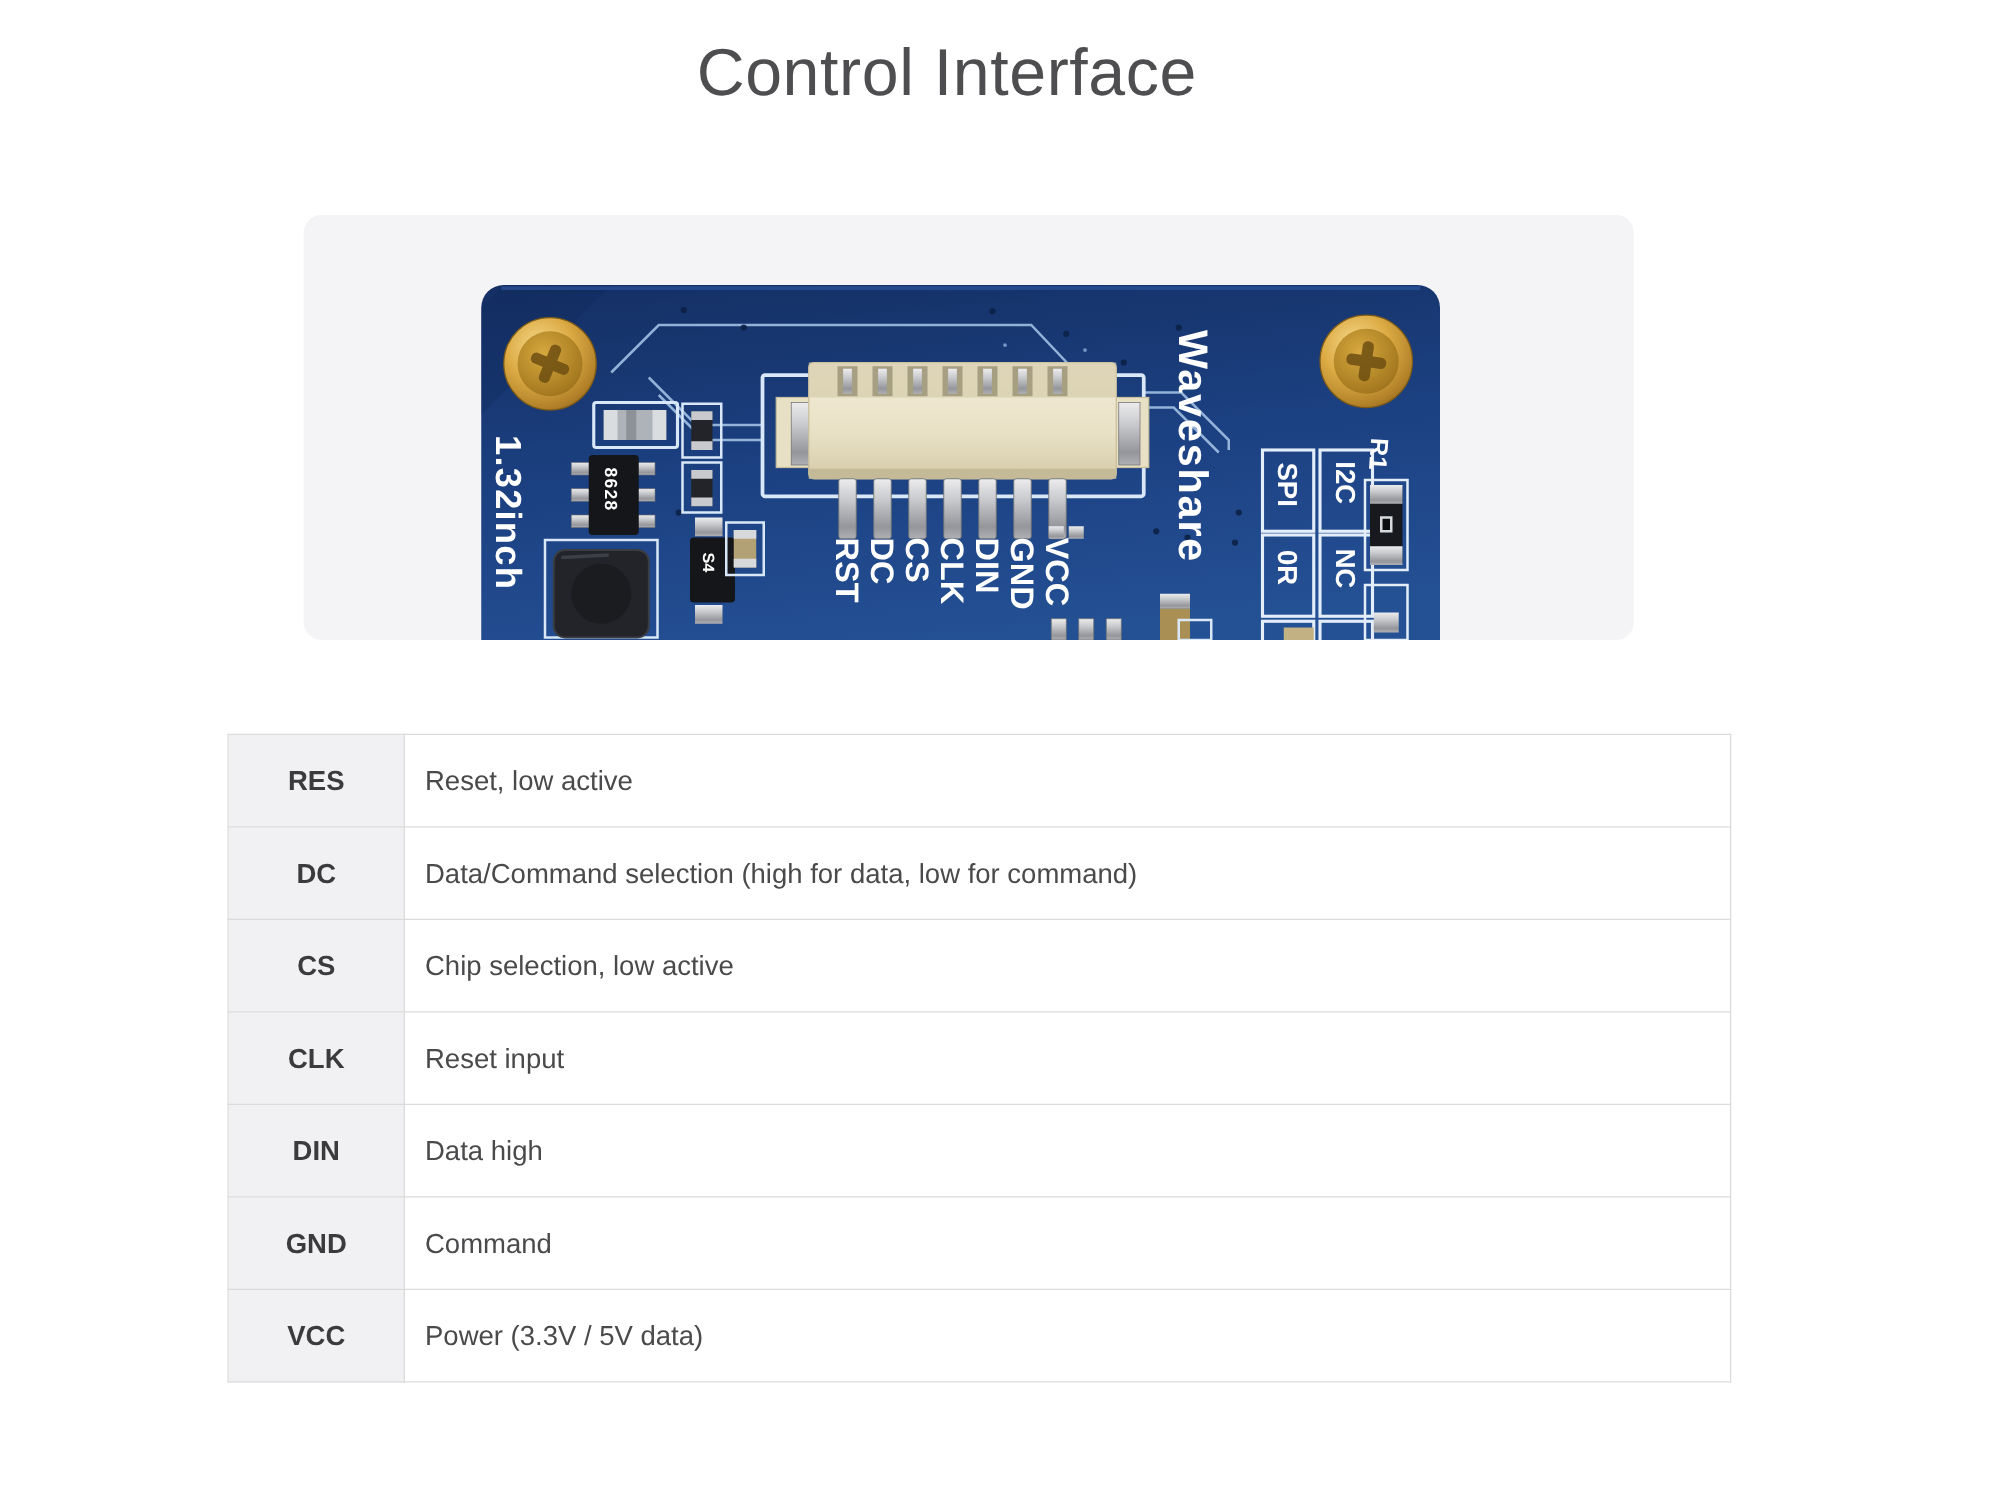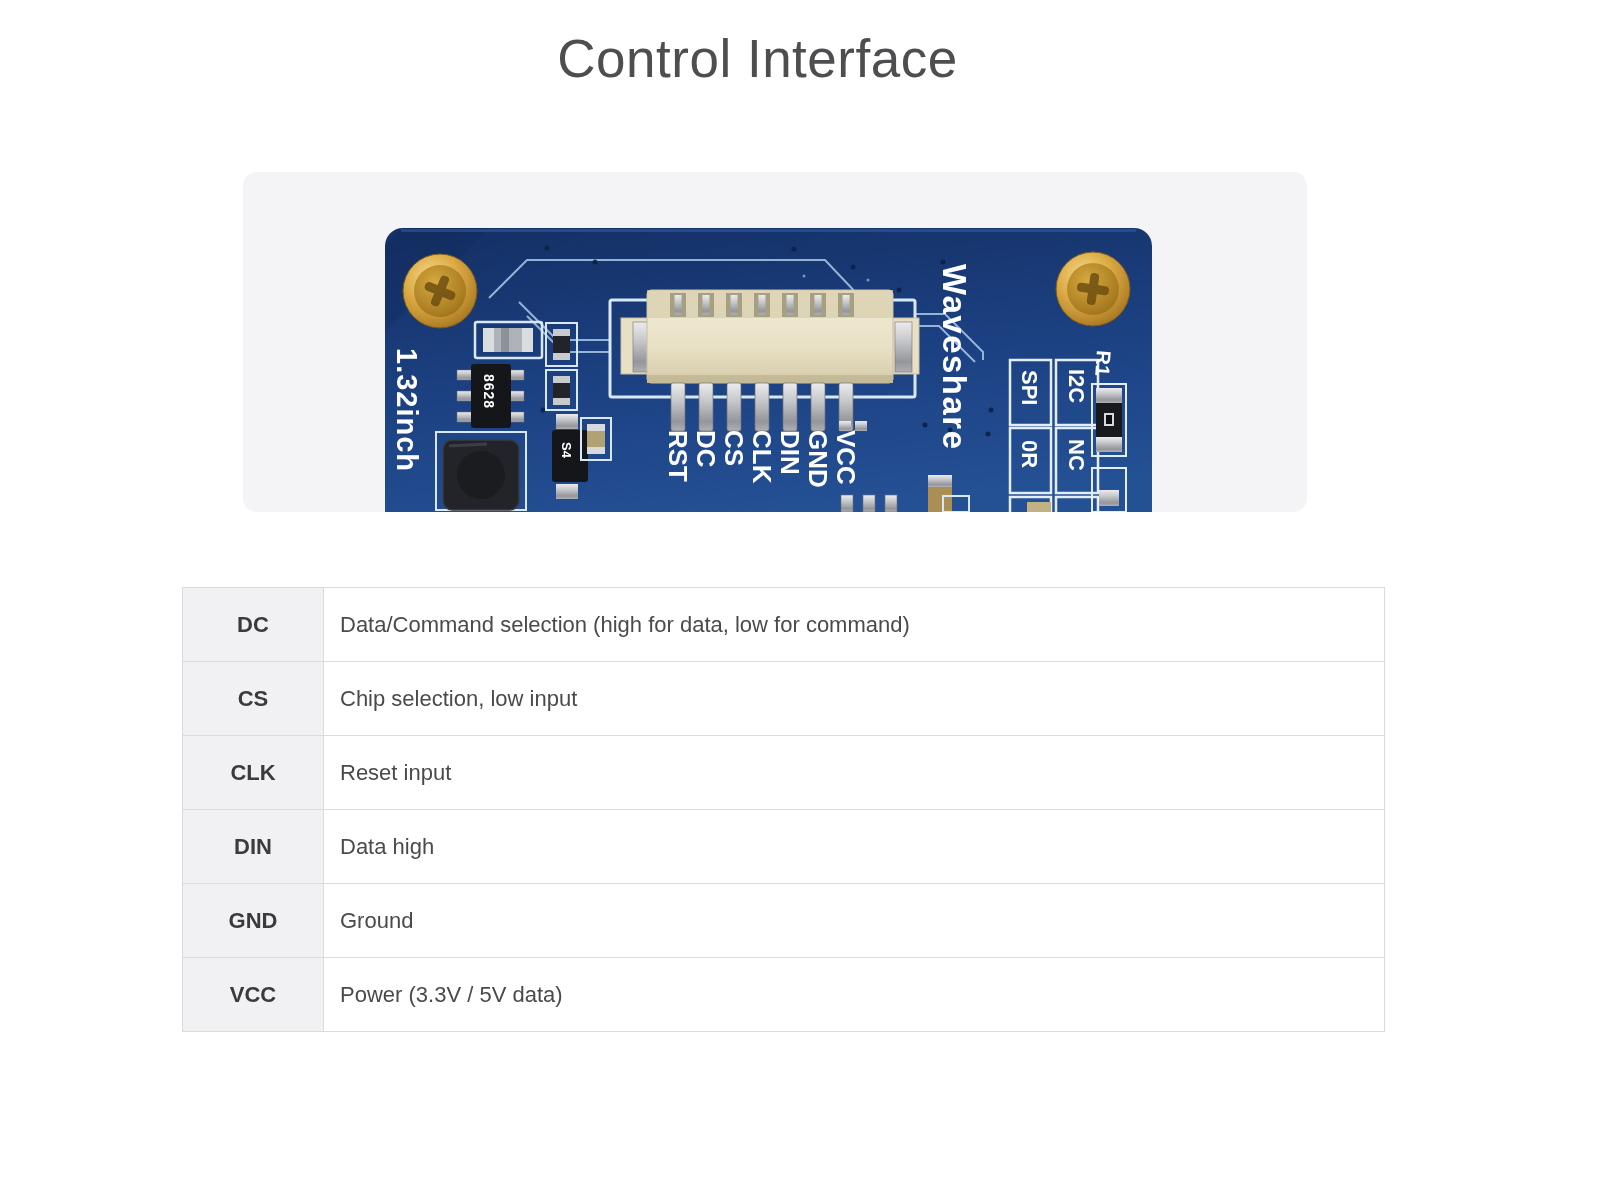--- a/index.html
+++ b/index.html
@@ -267,38 +267,42 @@
         <rect x="685" y="315" width="24" height="25" fill="#aa8f55"></rect>
         <rect x="700" y="324" width="26" height="16" fill="none" stroke="#d9e8f8" stroke-width="2"></rect>
         <rect x="784" y="330" width="24" height="10" fill="#c2b183"></rect>
       </g>
     </svg>
   </div>
 
   <table class="pin-table">
     <tbody>
       <tr>
+        <th>RES</th>
+        <td>Reset, low active</td>
+      </tr>
+      <tr>
         <th>DC</th>
         <td>Data/Command selection (high for data, low for command)</td>
       </tr>
       <tr>
         <th>CS</th>
-        <td>Chip selection, low input</td>
+        <td>Chip selection, low active</td>
       </tr>
       <tr>
         <th>CLK</th>
         <td>Reset input</td>
       </tr>
       <tr>
         <th>DIN</th>
         <td>Data high</td>
       </tr>
       <tr>
         <th>GND</th>
-        <td>Ground</td>
+        <td>Command</td>
       </tr>
       <tr>
         <th>VCC</th>
         <td>Power (3.3V / 5V data)</td>
       </tr>
     </tbody>
   </table>
 
 </div>
 

